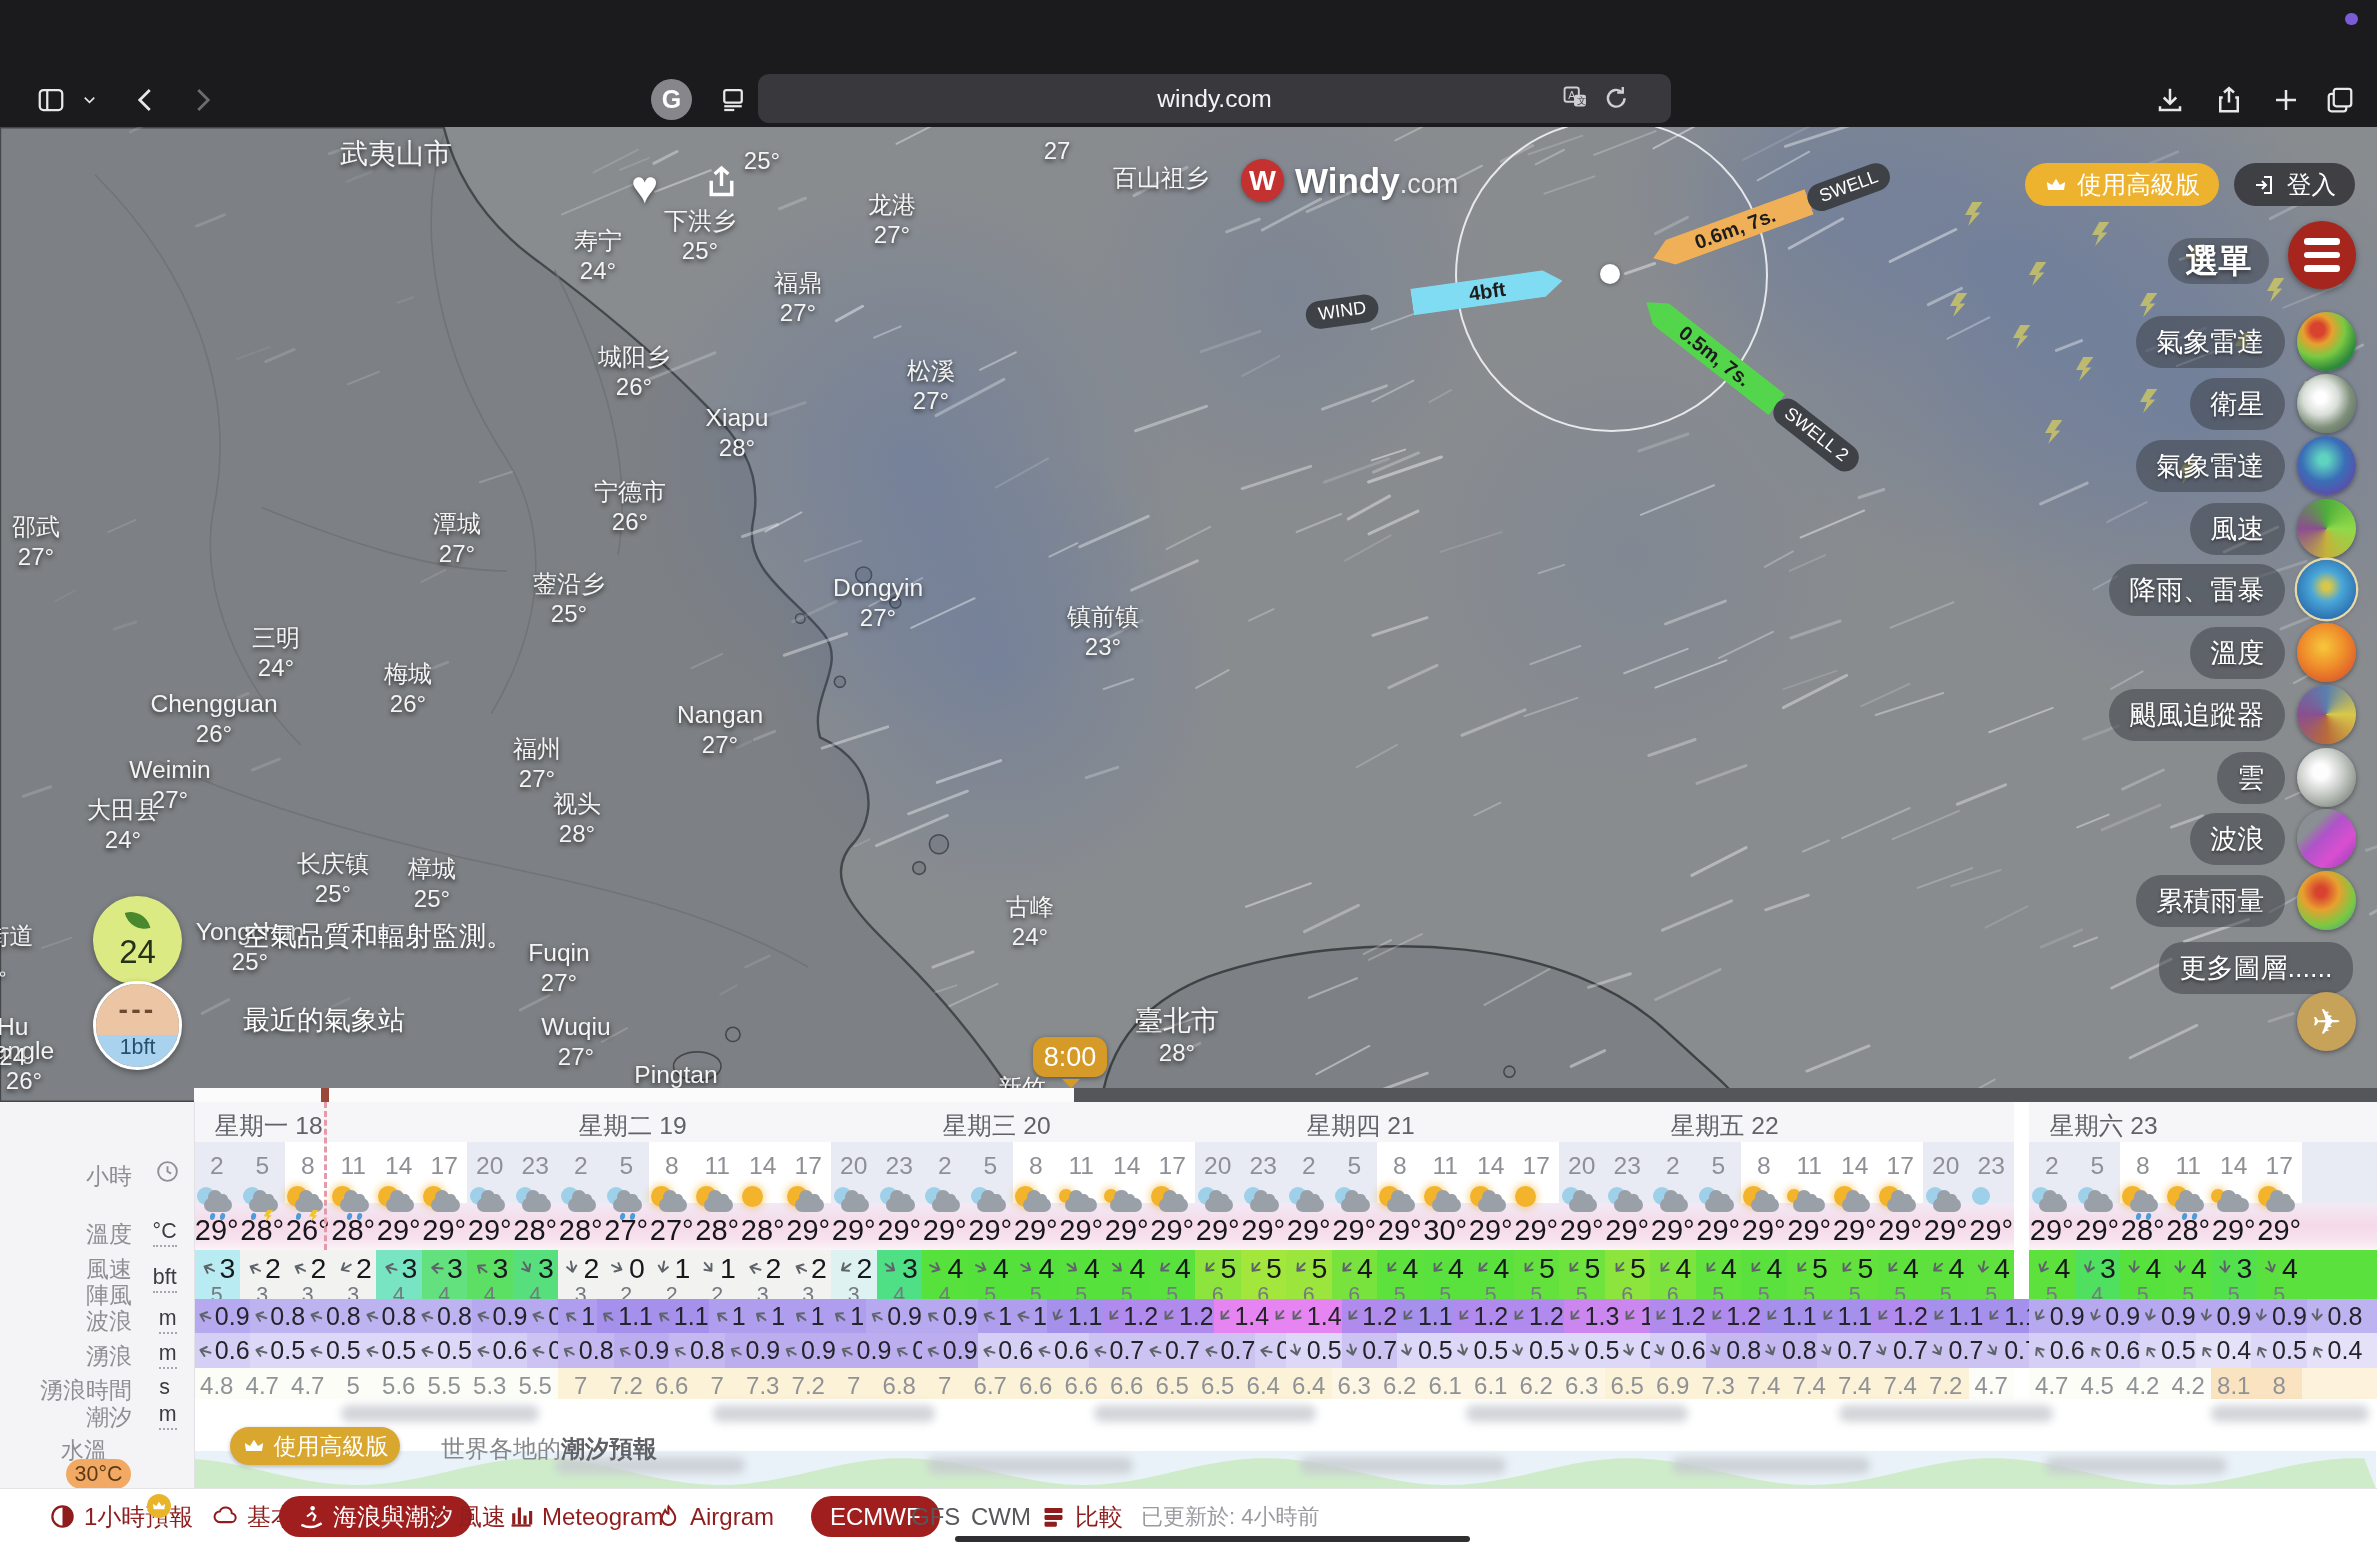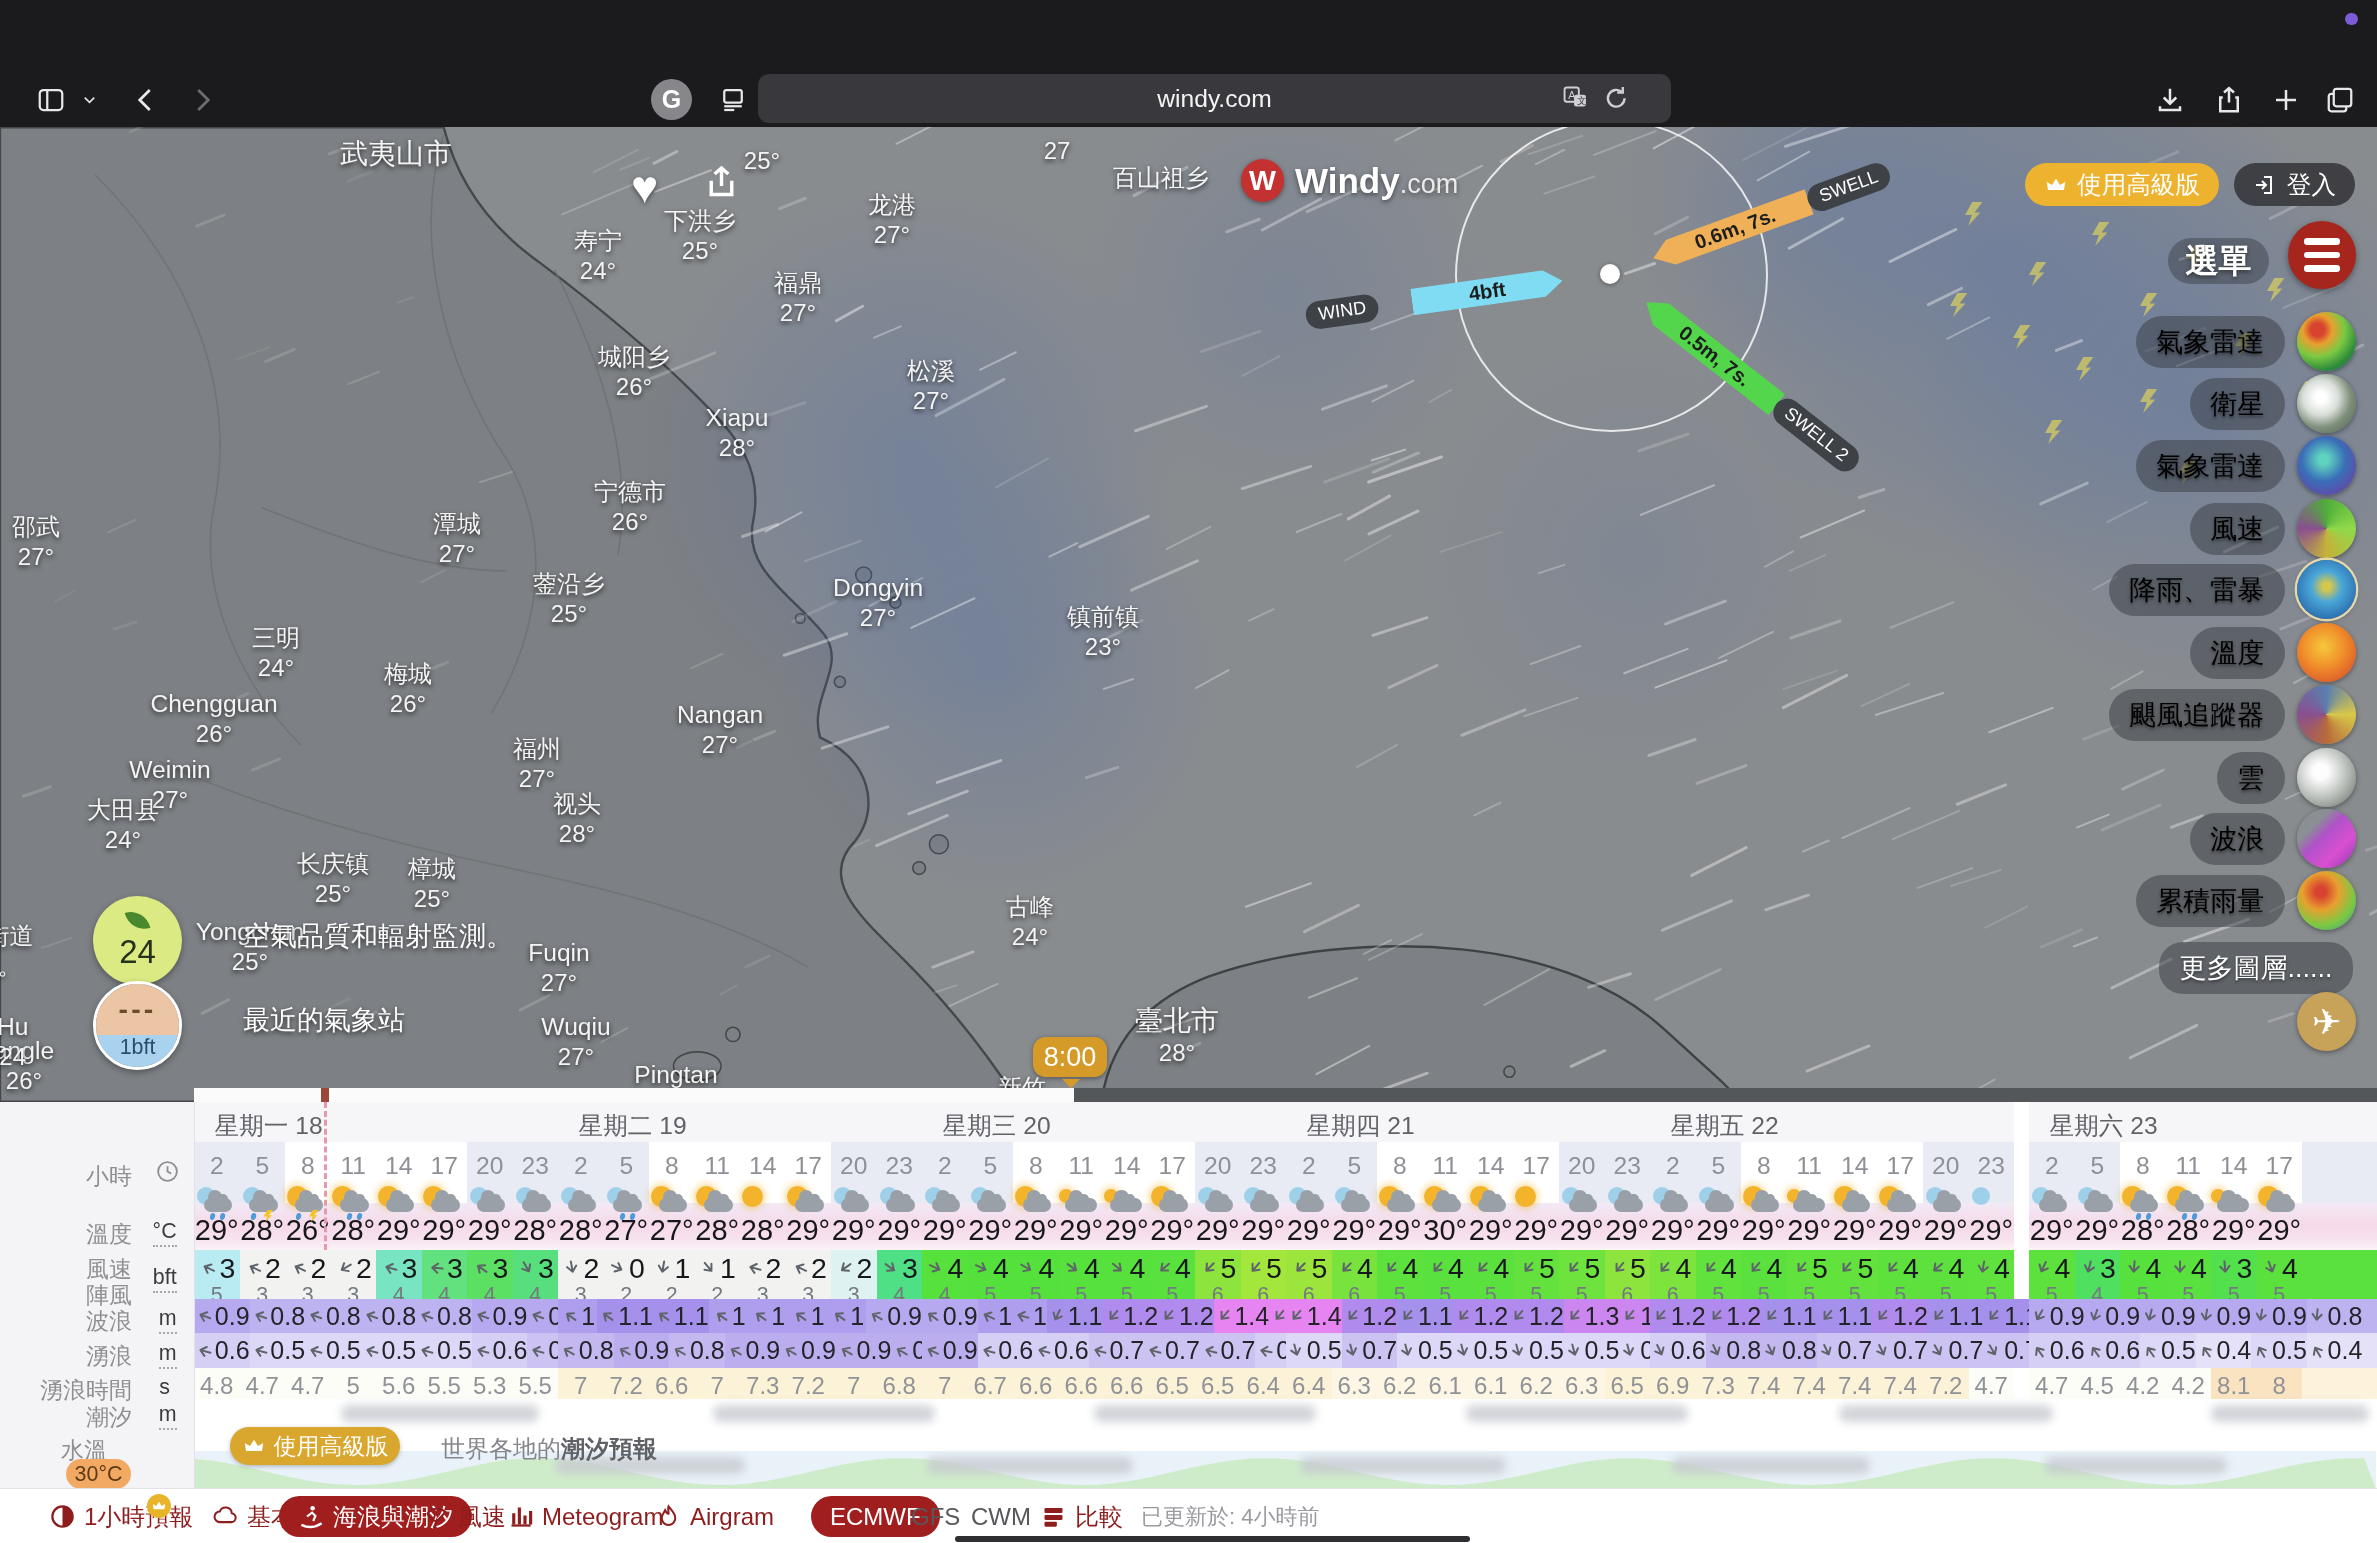--- a/index.html
+++ b/index.html
@@ -46,21 +46,21 @@
     display:flex;align-items:center;white-space:nowrap;}
   
   .pillbtn{position:absolute;height:43px;border-radius:22px;display:flex;align-items:center;gap:9.5px;
     padding:0 19px;font-size:24.6px;color:#fff;z-index:6;box-sizing:border-box;}
   .menu-label{position:absolute;right:108px;top:111px;height:46px;padding:0 17.4px;background:rgba(56,60,66,.45);
     border-radius:24px;color:#fff;font-size:33px;font-weight:bold;display:flex;align-items:center;z-index:6;text-shadow:0 1.6px 4px rgba(0,0,0,.5);}
   .menu-btn{position:absolute;right:20.6px;top:94px;width:68px;height:68px;border-radius:50%;background:#a6251c;z-index:6;
     display:flex;flex-direction:column;align-items:center;justify-content:center;gap:7.1px;box-shadow:0 2.4px 6.3px rgba(0,0,0,.4);}
   .menu-btn i{width:36px;height:6.3px;background:#fff;border-radius:3.2px;}
   .side-item{position:absolute;right:20.6px;display:flex;align-items:center;gap:12.7px;z-index:6;}
-  .side-item .lbl{background:rgba(56,60,66,.5);border-radius:27px;padding:8px 20.6px;color:#000000;font-size:27px;
+  .side-item .lbl{background:rgba(56,60,66,.5);border-radius:27px;padding:8px 20.6px;color:#ffffff;font-size:27px;
     white-space:nowrap;text-shadow:0 1.6px 3.2px rgba(0,0,0,.5);}
   .side-item .thumb{width:59px;height:59px;border-radius:50%;flex:none;box-shadow:0 1.6px 4.8px rgba(0,0,0,.4);}
   .thumb.radar{background:radial-gradient(circle at 35% 30%,#d8432f 12%,#e8a02f 26%,#7ac943 48%,#2e8b3a 72%,#1f6e86 100%);}
   .thumb.satellite{background:radial-gradient(circle at 40% 40%,#fff 10%,#d9ded9 35%,#7e8f7a 60%,#4c5c52 100%);}
   .thumb.radar2{background:radial-gradient(circle at 45% 40%,#5fd3c0 10%,#3a6fb8 45%,#5b4ea8 75%,#3b3f8c 100%);}
   .thumb.wind{background:conic-gradient(from 0deg,#4fae3a,#8fd94a,#c5b23a,#8a4f8f,#4fae3a);}
   .thumb.rain{background:radial-gradient(circle at 50% 45%,#d8c84a 8%,#4aa7d8 35%,#2c6fb0 75%,#245a92 100%);box-shadow:0 0 0 2.4px #e5d9a8,0 1.6px 4.8px rgba(0,0,0,.4);}
   .thumb.temp{background:radial-gradient(circle at 45% 40%,#f5c23a 5%,#ef8c2a 45%,#d8542a 85%);}
   .thumb.hurricane{background:conic-gradient(from 90deg,#d8c84a,#b86a3a,#8a4f8f,#5a7fae,#d8c84a);position:relative;}
   .thumb.clouds{background:radial-gradient(circle at 40% 40%,#fdfdfd 15%,#c9cdc9 45%,#8f968f 75%,#6e7a74 100%);}

